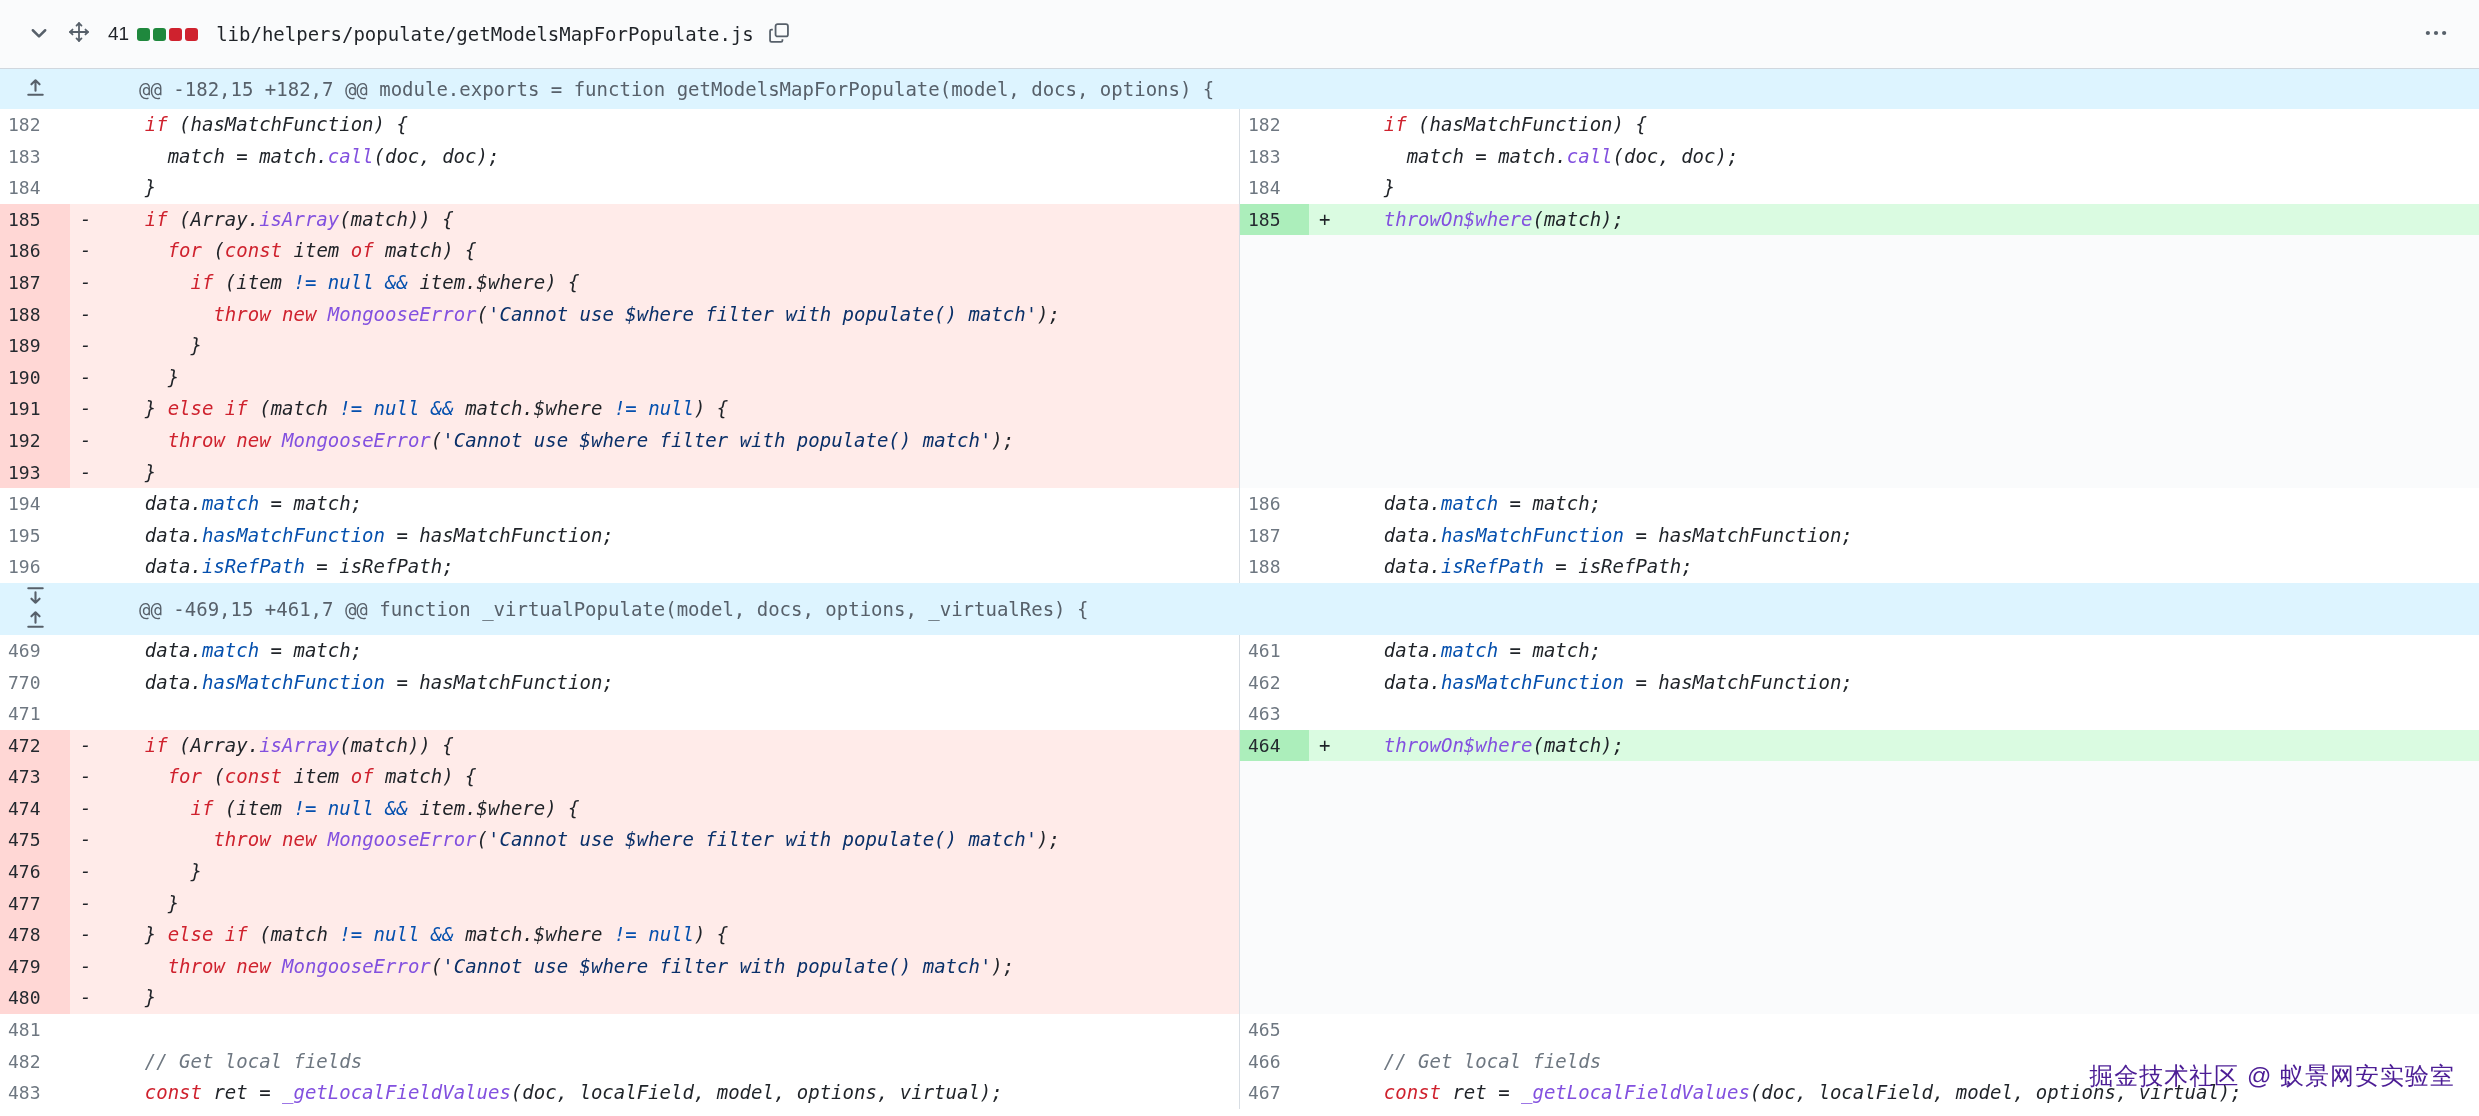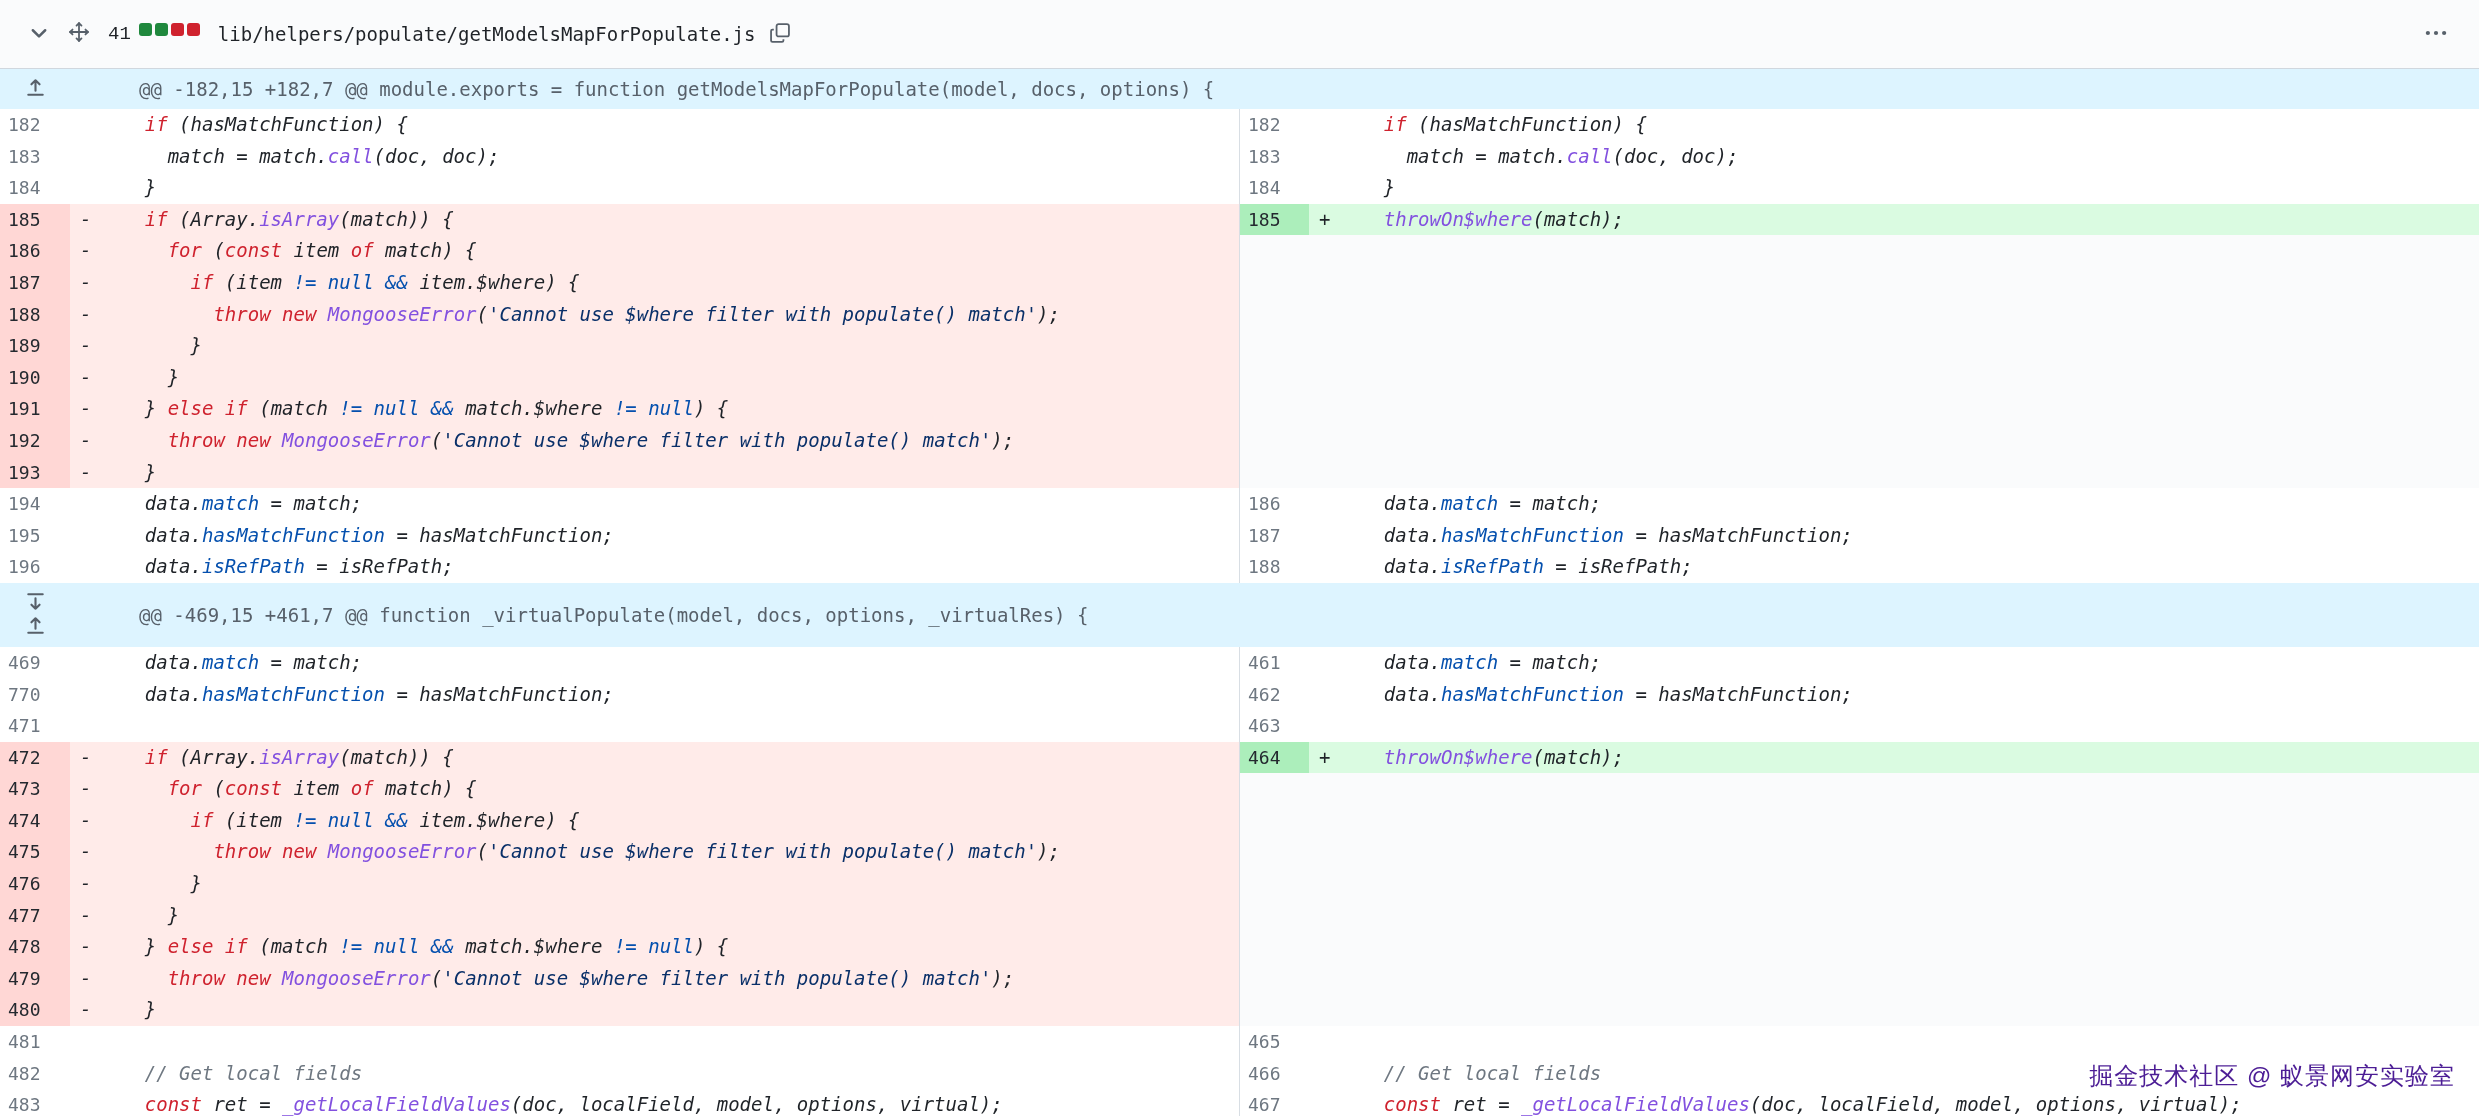--- a/index.html
+++ b/index.html
@@ -12,40 +12,40 @@
   
   .file-header{
     height:69px;box-sizing:border-box;
     display:flex;align-items:center;
     padding:0 28px 0 26px;
     background:#fafbfc;border-bottom:1px solid #d0d7de;
   }
   .icon-btn{background:none;border:none;padding:2px;margin:0;display:flex;align-items:center;justify-content:center;cursor:pointer;border-radius:6px;}
   .chevron-btn{margin-right:14px;}
   .drag-handle{margin-right:16px;cursor:grab;}
-  .diffstat{display:flex;margin-right:18px;font-family:Liberation Mono, monospace;}
+  .diffstat{display:flex;align-items:center;margin-right:18px;}
   .diffstat-count{font-size:19px;color:#1f2328;margin-right:8px;}
   .diffstat-blocks{display:flex;gap:3px;}
   .diffstat-block{width:13px;height:13px;border-radius:3px;}
   .file-path{
     font-family:"DejaVu Sans Mono","Liberation Mono",monospace;
     font-size:19px;color:#1f2328;margin-right:12px;white-space:pre;
   }
   .header-spacer{flex:1;}
   
   .diff{
     font-family:"DejaVu Sans Mono","Liberation Mono",monospace;
     font-size:19px;
   }
   .hunk-header{
     display:grid;grid-template-columns:70px 1fr;
     background:#ddf4ff;
   }
   .hunk-header.single{height:40px;}
-  .hunk-header.double{height:64px;}
+  .hunk-header.double{height:52px;}
   .expander{display:flex;flex-direction:column;align-items:center;justify-content:center;}
   .expand-btn{background:none;border:none;padding:0;margin:0;height:24px;display:flex;align-items:center;justify-content:center;cursor:pointer;width:46px;border-radius:4px;}
   .hunk-text{
     color:#57606a;font-size:19px;white-space:pre;
     display:flex;align-items:center;padding-left:69px;overflow:hidden;
   }
   .diff-row{
     display:grid;
     grid-template-columns:70px 1169px 70px 1170px;
     height:31.6px;line-height:31.6px;

